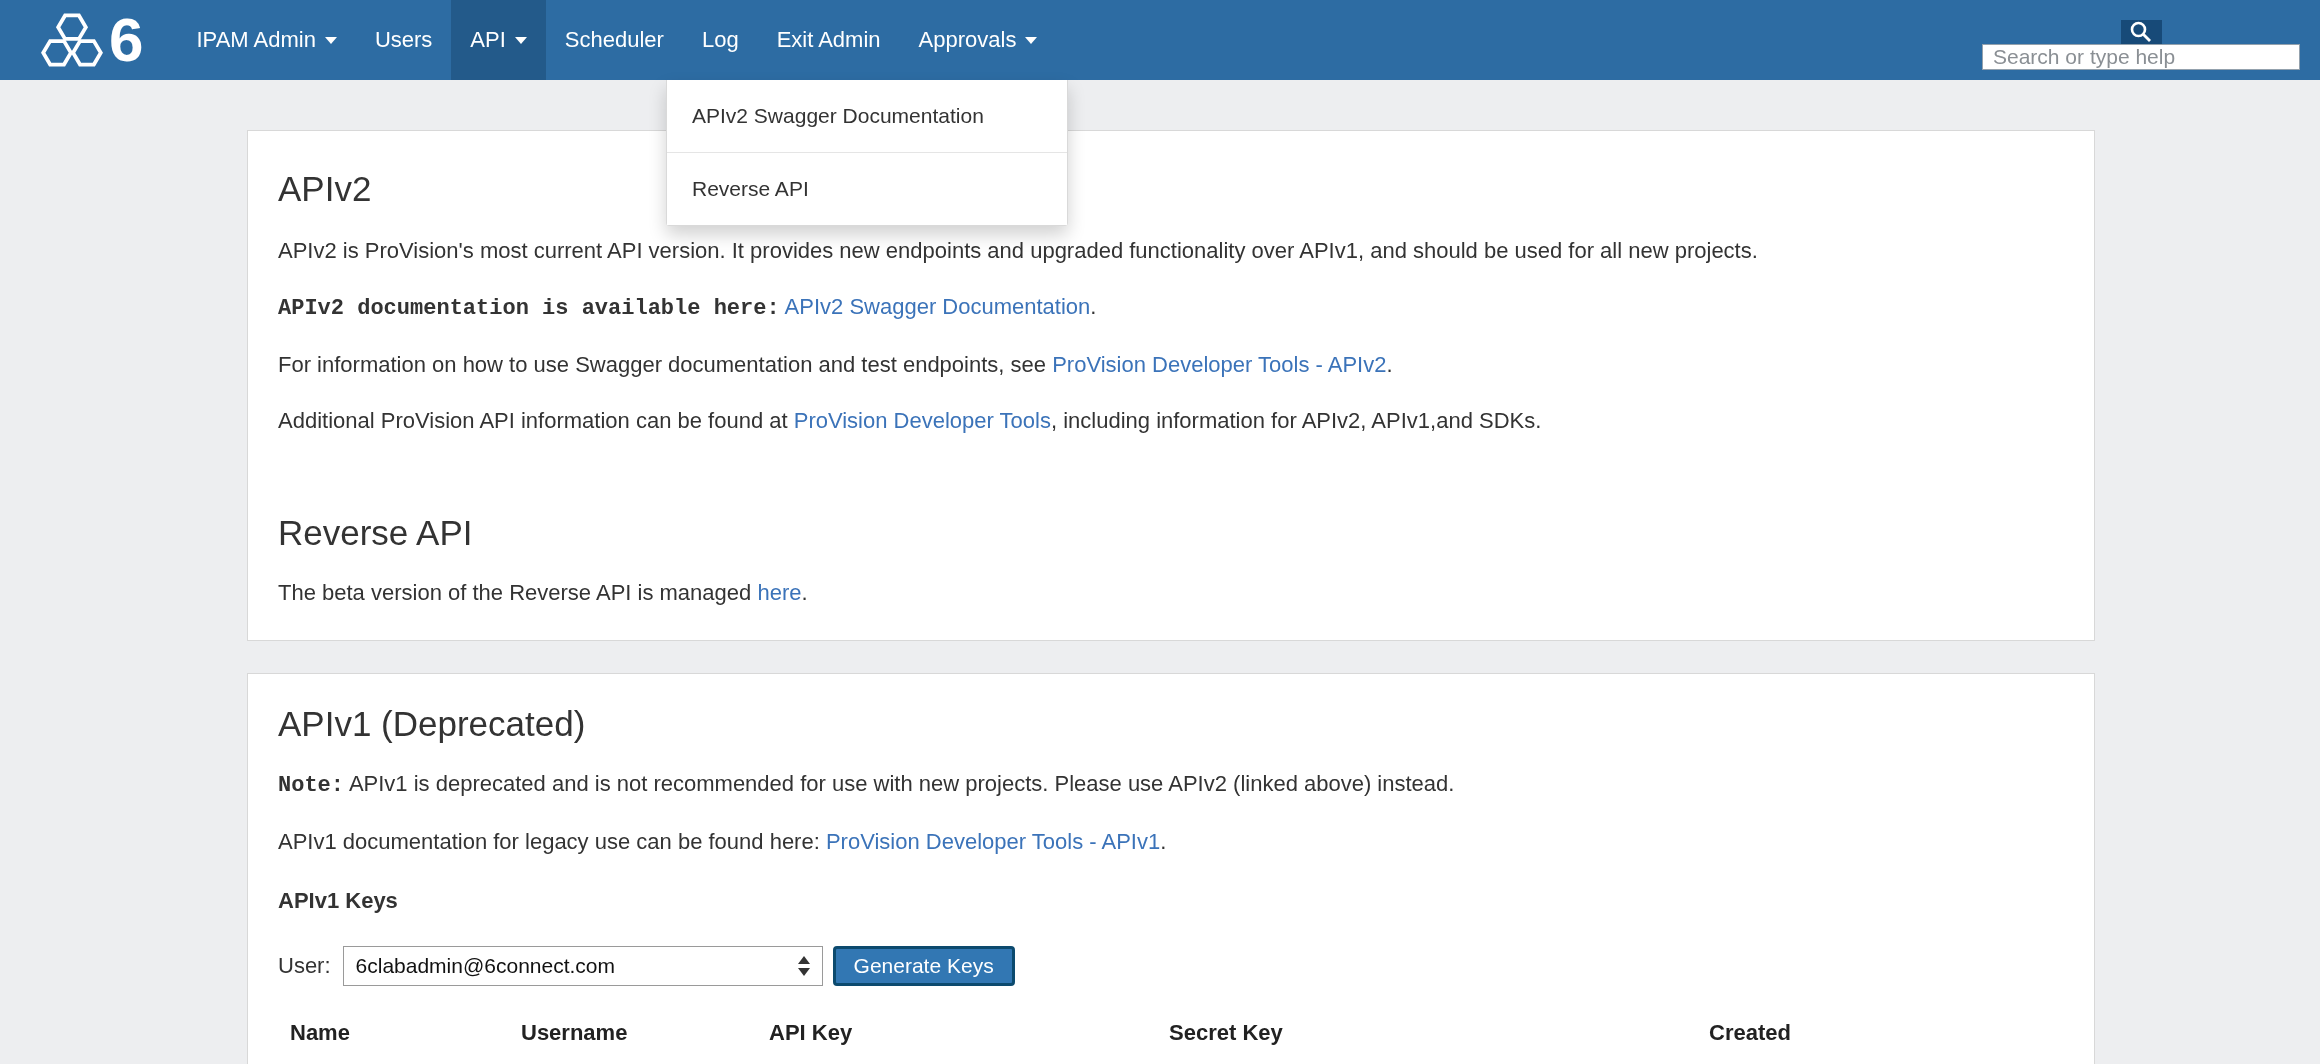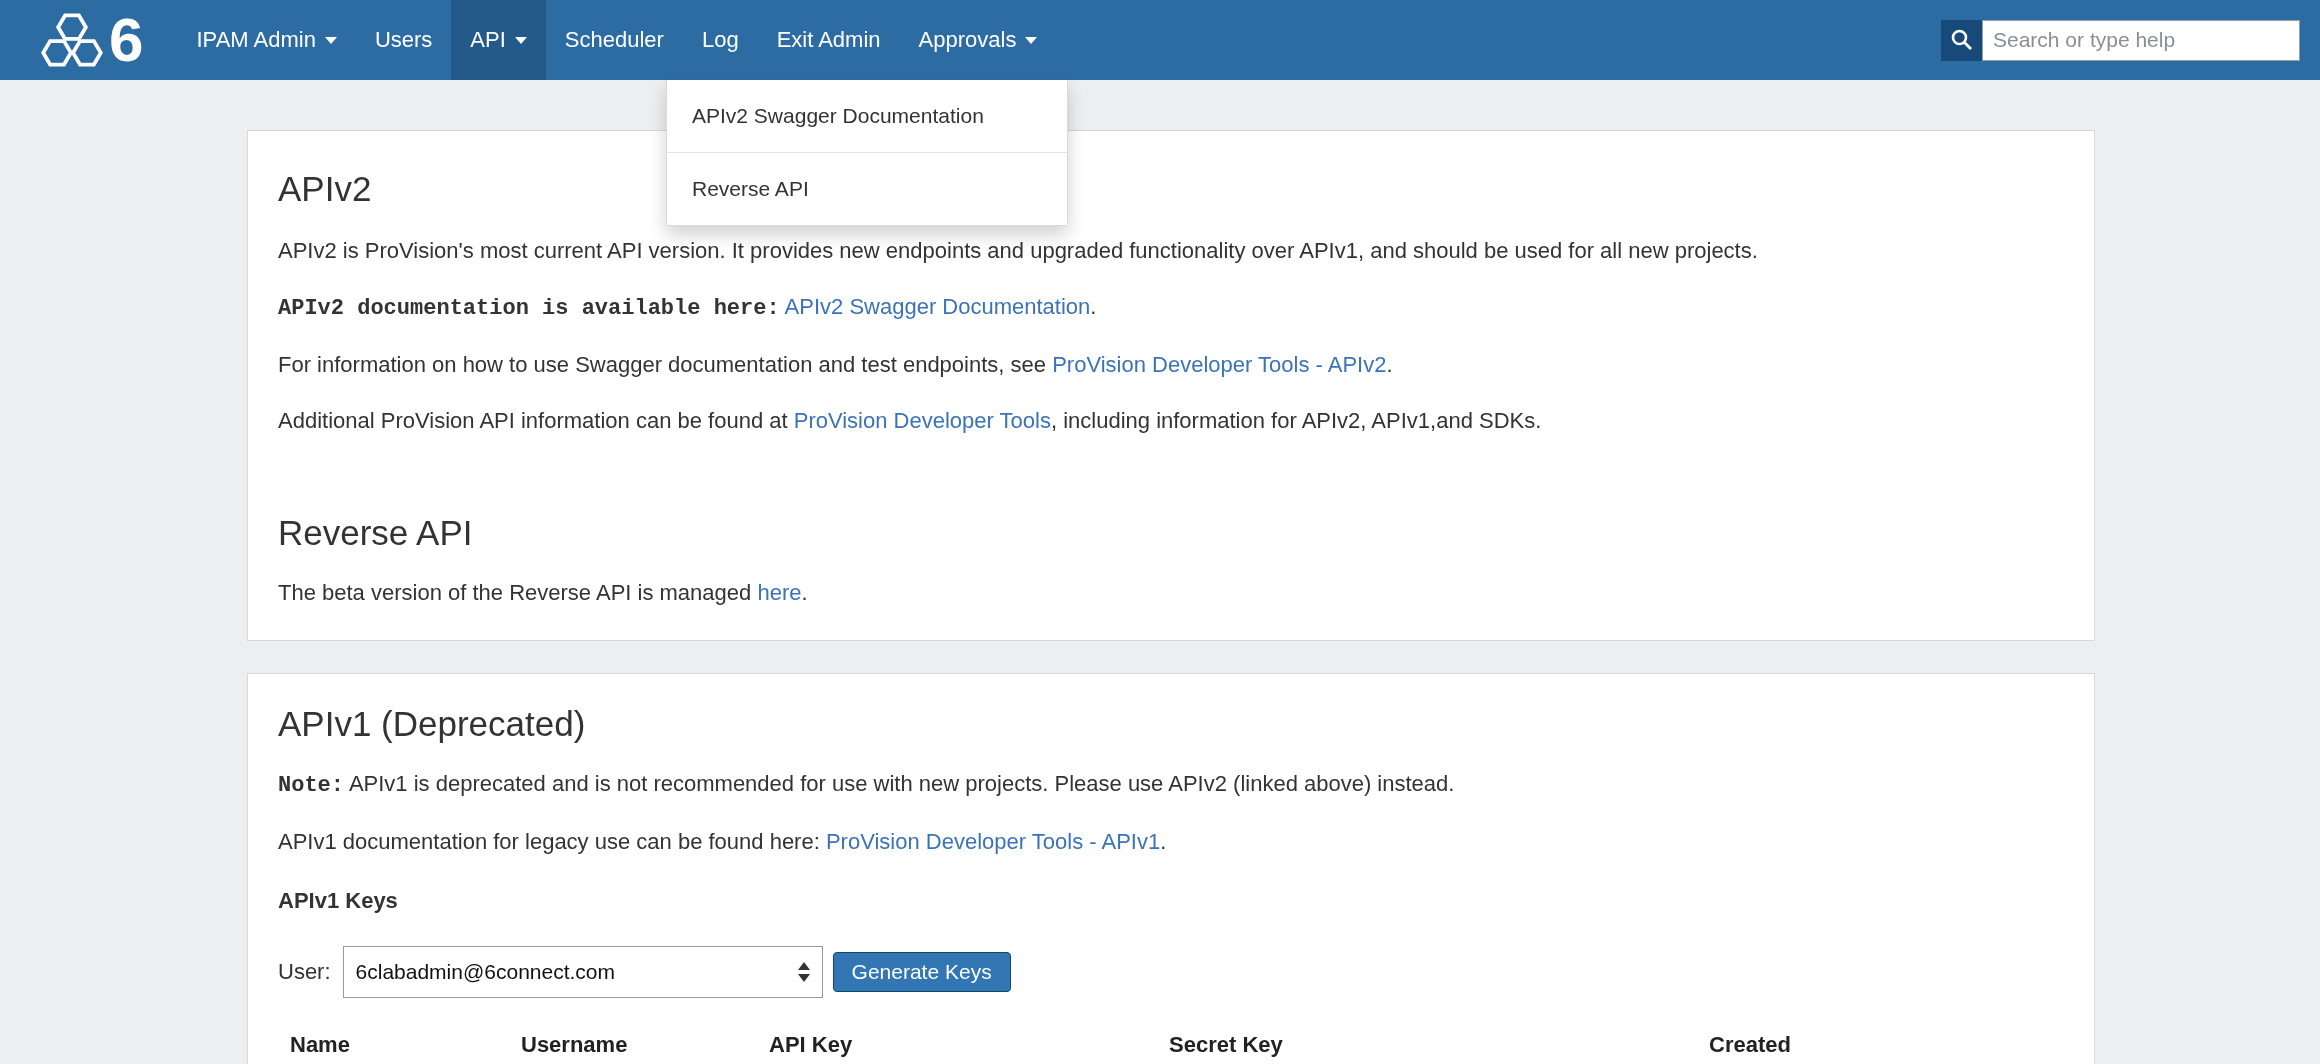--- a/index.html
+++ b/index.html
@@ -36,21 +36,21 @@
   }
   .nav-item.active { background: #235a8a; }
   .caret {
     display: inline-block; width: 0; height: 0;
     border-left: 6px solid transparent; border-right: 6px solid transparent;
     border-top: 7px solid #ffffff;
     margin-left: 9px;
   }
   .search-wrap {
     margin-left: auto; margin-right: 20px;
-    display: flex; align-items: center; height: 41px;
+    display: flex; align-items: center; height: 41px; flex-direction: column;
   }
   .search-btn {
     width: 41px; height: 41px; background: #174a78;
     display: flex; align-items: center; justify-content: center;
     cursor: pointer;
   }
   .search-input {
     width: 318px; height: 41px;
     border: 1px solid #93a1ad; background: #ffffff;
     font-family: "Liberation Sans", sans-serif;
@@ -103,21 +103,21 @@
     margin: 30px 0 0 0;
   }
 
   
   .user-row {
     margin-top: 32px;
     display: flex; align-items: center;
   }
   .user-label { font-size: 22px; color: #333333; margin-right: 12px; }
   .select-box {
-    width: 480px; height: 52px;
+    width: 480px; height: 40px;
     border: 1px solid #9a9a9a; background: #ffffff;
     display: flex; align-items: center;
     padding: 0 12px; font-size: 21px; color: #111;
     cursor: pointer;
   }
   .select-spinner {
     margin-left: auto; display: flex; flex-direction: column;
     align-items: center; gap: 4px;
   }
   .tri-up {
@@ -125,21 +125,21 @@
     border-left: 6px solid transparent; border-right: 6px solid transparent;
     border-bottom: 8px solid #333;
   }
   .tri-down {
     width: 0; height: 0;
     border-left: 6px solid transparent; border-right: 6px solid transparent;
     border-top: 8px solid #333;
   }
   .generate-btn {
     margin-left: 10px; height: 40px; padding: 0 18px;
-    background: #3277b3; border: 1px solid #0c4a6e; border-radius: 4px;
+    background: #3277b3; border: 3px solid #0c4a6e; border-radius: 4px;
     color: #ffffff; font-size: 21px;
     font-family: "Liberation Sans", sans-serif;
     cursor: pointer;
   }
 
   
   .keys-table {
     width: 100%; margin-top: 24px;
     border-collapse: collapse; table-layout: fixed;
   }

